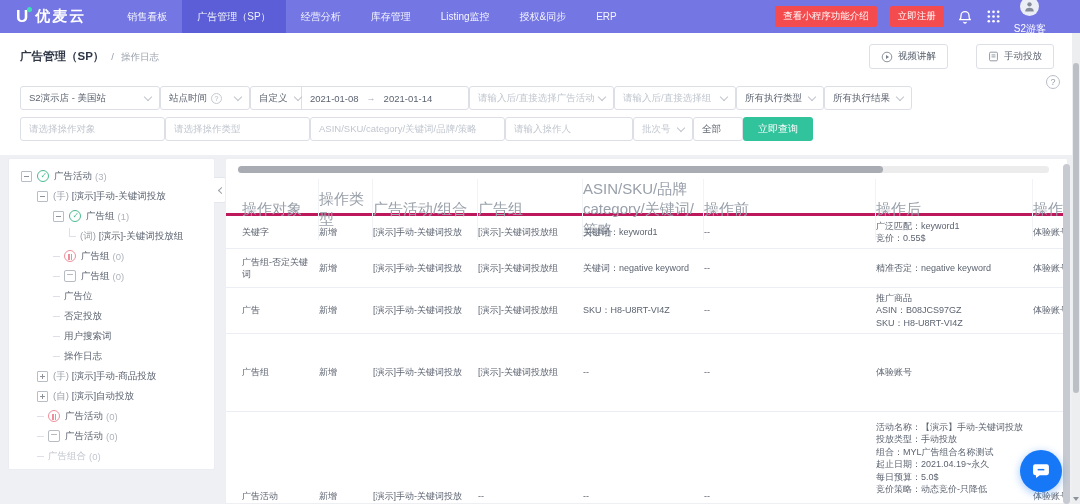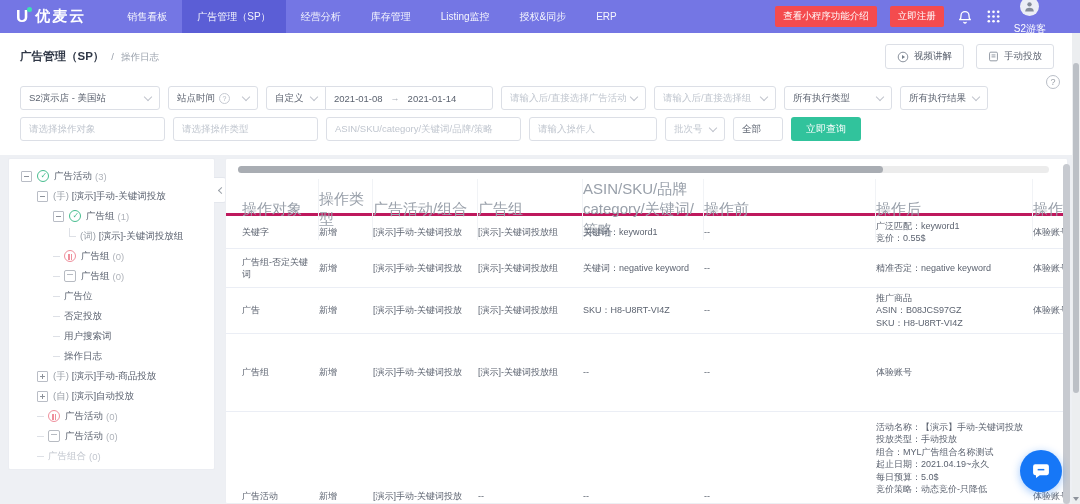--- a/index.html
+++ b/index.html
@@ -20,26 +20,26 @@
   .btn-danger{background:#f44b4e;color:#fff;font-size:9.5px;padding:4px 8px;border-radius:2px;border:none;white-space:nowrap;cursor:pointer;}
   .icon-btn{display:flex;align-items:center;cursor:pointer;}
   .avatar{width:19px;height:19px;border-radius:50%;background:#eceef6;display:flex;align-items:center;justify-content:center;}
   .nav-user{font-size:10px;display:flex;align-items:center;gap:6px;cursor:pointer;flex-direction:column;}
 
   
   .head-block{position:absolute;top:33px;left:0;right:0;height:122px;background:#fff;}
   .breadcrumb{position:absolute;top:16px;left:20px;display:flex;align-items:baseline;gap:7px;}
   .bc-parent{font-size:11.5px;font-weight:bold;color:#2f3746;}
   .bc-sep,.bc-current{font-size:9.5px;color:#99a0ab;}
-  .page-actions{position:absolute;top:11px;right:26px;display:flex;gap:12px;}
+  .page-actions{position:absolute;top:11px;right:26px;display:flex;gap:28px;}
   .page-btn{display:flex;align-items:center;gap:5px;height:25px;padding:0 11px;background:#fff;border:1px solid #dcdfe6;border-radius:3px;font-size:9.5px;color:#5c6370;cursor:pointer;}
   .help-circle{position:absolute;top:42px;right:20px;width:14px;height:14px;border:1px solid #b9bec7;border-radius:50%;color:#9aa0a8;font-size:9px;display:flex;align-items:center;justify-content:center;cursor:pointer;}
   .help-circle::before{content:"?";}
 
-  .filter-row{position:absolute;left:20px;display:flex;gap:8px;}
+  .filter-row{position:absolute;left:20px;display:flex;gap:0;}
   .row1{top:53px;} .row2{top:84px;}
   .ctl{height:24px;border:1px solid #dcdfe6;border-radius:3px;display:flex;align-items:center;padding:0 8px;font-size:9.5px;color:#5c6370;background:#fff;cursor:pointer;white-space:nowrap;overflow:hidden;}
   .ctl .val{overflow:hidden;text-overflow:ellipsis;}
   .ph{color:#c0c6cf;}
   .chev{width:6px;height:6px;border-right:1px solid #c0c4cc;border-bottom:1px solid #c0c4cc;transform:rotate(45deg);margin-left:auto;margin-top:-3px;flex:0 0 auto;}
   .qmark{width:11px;height:11px;border:1px solid #c6cad2;border-radius:50%;font-size:7px;color:#b3b8c2;display:flex;align-items:center;justify-content:center;margin-left:4px;flex:0 0 auto;}
   .qmark::before{content:"?";}
   .date-arrow{color:#a8adb6;margin:0 8px;font-size:9px;}
   .btn-search{height:24px;padding:0 15px;background:#31c39c;color:#fff;border:none;border-radius:3px;font-size:10px;cursor:pointer;}
 
@@ -187,21 +187,21 @@
         <span>2021-01-14</span>
       </div>
       <div class="ctl" style="width:145px">
         <span class="val ph">请输入后/直接选择广告活动</span>
         <i class="chev"></i>
       </div>
       <div class="ctl" style="width:122px">
         <span class="val ph">请输入后/直接选择组</span>
         <i class="chev"></i>
       </div>
-      <div class="ctl" style="width:108px">
+      <div class="ctl" style="width:88px">
         <span class="val">所有执行类型</span>
         <i class="chev"></i>
       </div>
       <div class="ctl" style="width:88px">
         <span class="val">所有执行结果</span>
         <i class="chev"></i>
       </div>
     </div>
 
     <div class="filter-row row2">

